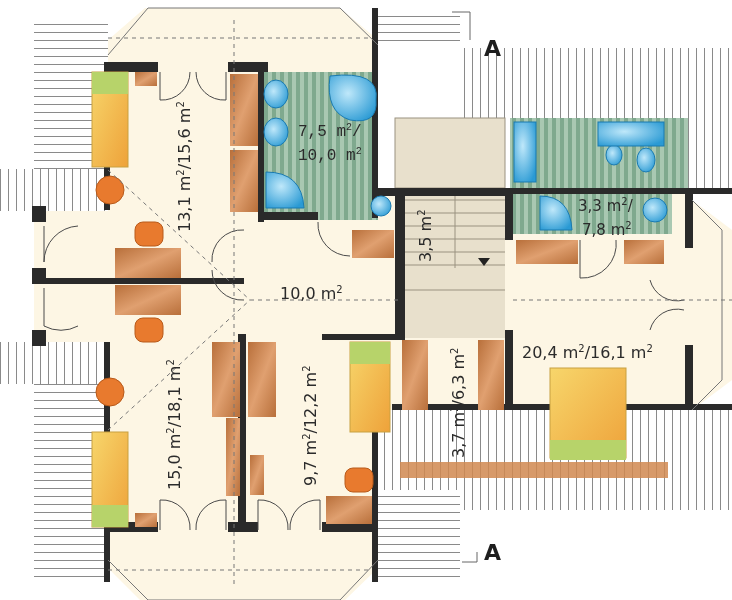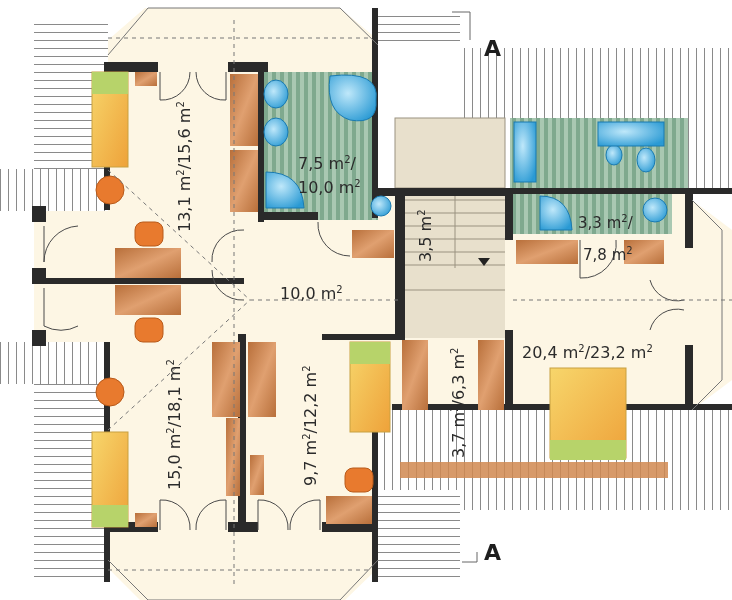--- a/index.html
+++ b/index.html
@@ -199,40 +199,40 @@
   </g>
 </svg>
 
 <div class="sect" style="left:484px;top:36px;">A</div>
 <div class="sect" style="left:484px;top:540px;">A</div>
 
 <div class="lbl rot" style="left:176px;top:232px;">
   <span>13,1</span> <span>m</span><sup>2</sup>/<span>15,6</span> <span>m</span><sup>2</sup>
 </div>
 
-<div class="lbl" style="left:298px;top:150px;line-height:20px;">
+<div class="lbl" style="left:298px;top:118px;line-height:20px;font-family:Liberation Mono, monospace;">
   <span>7,5</span> <span>m</span><sup>2</sup>/<br>
   <span>10,0</span> <span>m</span><sup>2</sup>
 </div>
 
 <div class="lbl rot" style="left:417px;top:262px;">
   <span>3,5</span> <span>m</span><sup>2</sup>
 </div>
 
-<div class="lbl" style="left:578px;top:205px;font-size:15px;line-height:27px;text-align:right;">
+<div class="lbl" style="left:578px;top:192px;font-size:15px;line-height:19px;">
   <span>3,3</span> <span>m</span><sup>2</sup>/<br>
   <span style="padding-left:4px">7,8</span> <span>m</span><sup>2</sup>
 </div>
 
 <div class="lbl" style="left:280px;top:285px;">
   <span>10,0</span> <span>m</span><sup>2</sup>
 </div>
 
 <div class="lbl" style="left:522px;top:344px;">
-  <span>20,4</span> <span>m</span><sup>2</sup>/<span>23,2</span> <span>m</span><sup>2</sup>
+  <span>20,4</span> <span>m</span><sup>2</sup>/<span>16,1</span> <span>m</span><sup>2</sup>
 </div>
 
 <div class="lbl rot" style="left:450px;top:458px;">
   <span>3,7</span> <span>m</span><sup>2</sup>/<span>6,3</span> <span>m</span><sup>2</sup>
 </div>
 
 <div class="lbl rot" style="left:166px;top:490px;">
   <span>15,0</span> <span>m</span><sup>2</sup>/<span>18,1</span> <span>m</span><sup>2</sup>
 </div>
 

